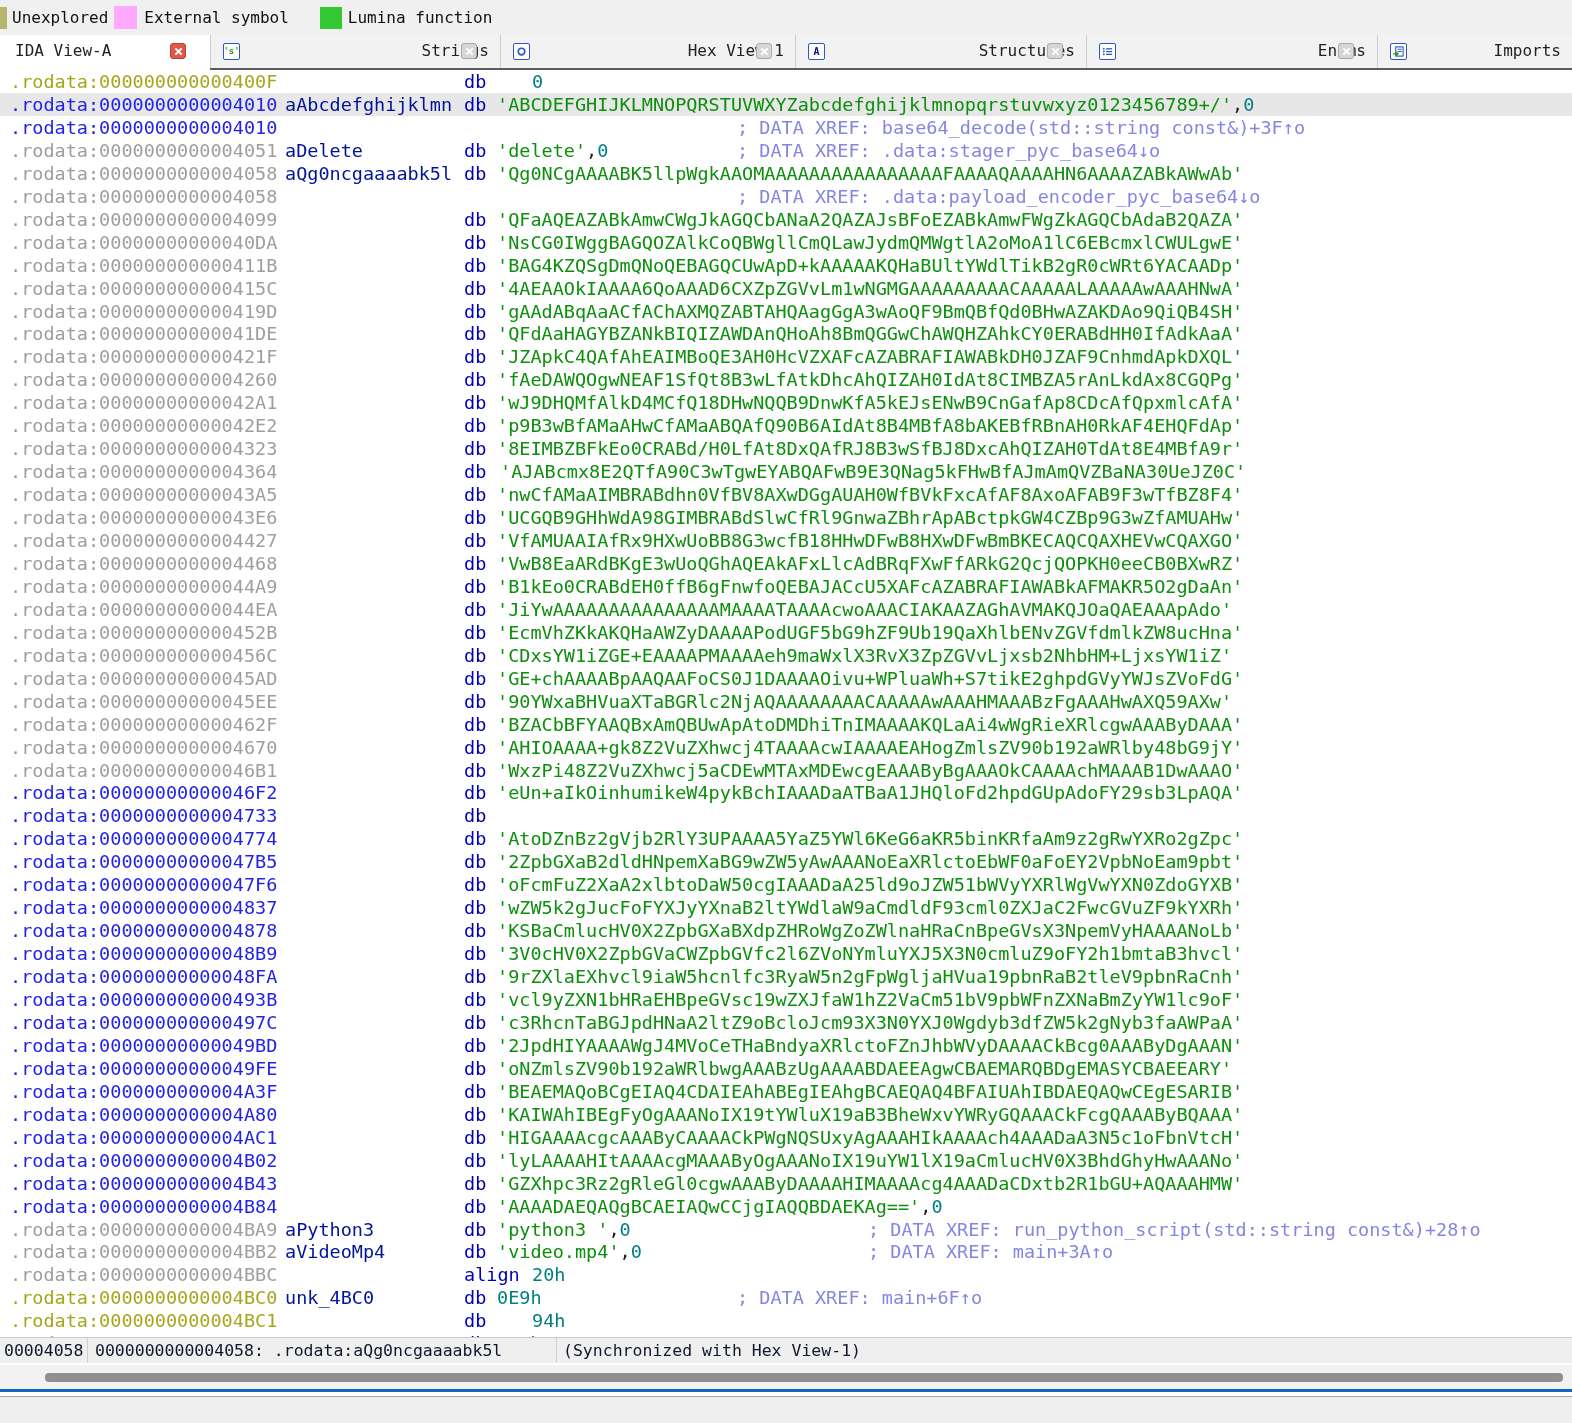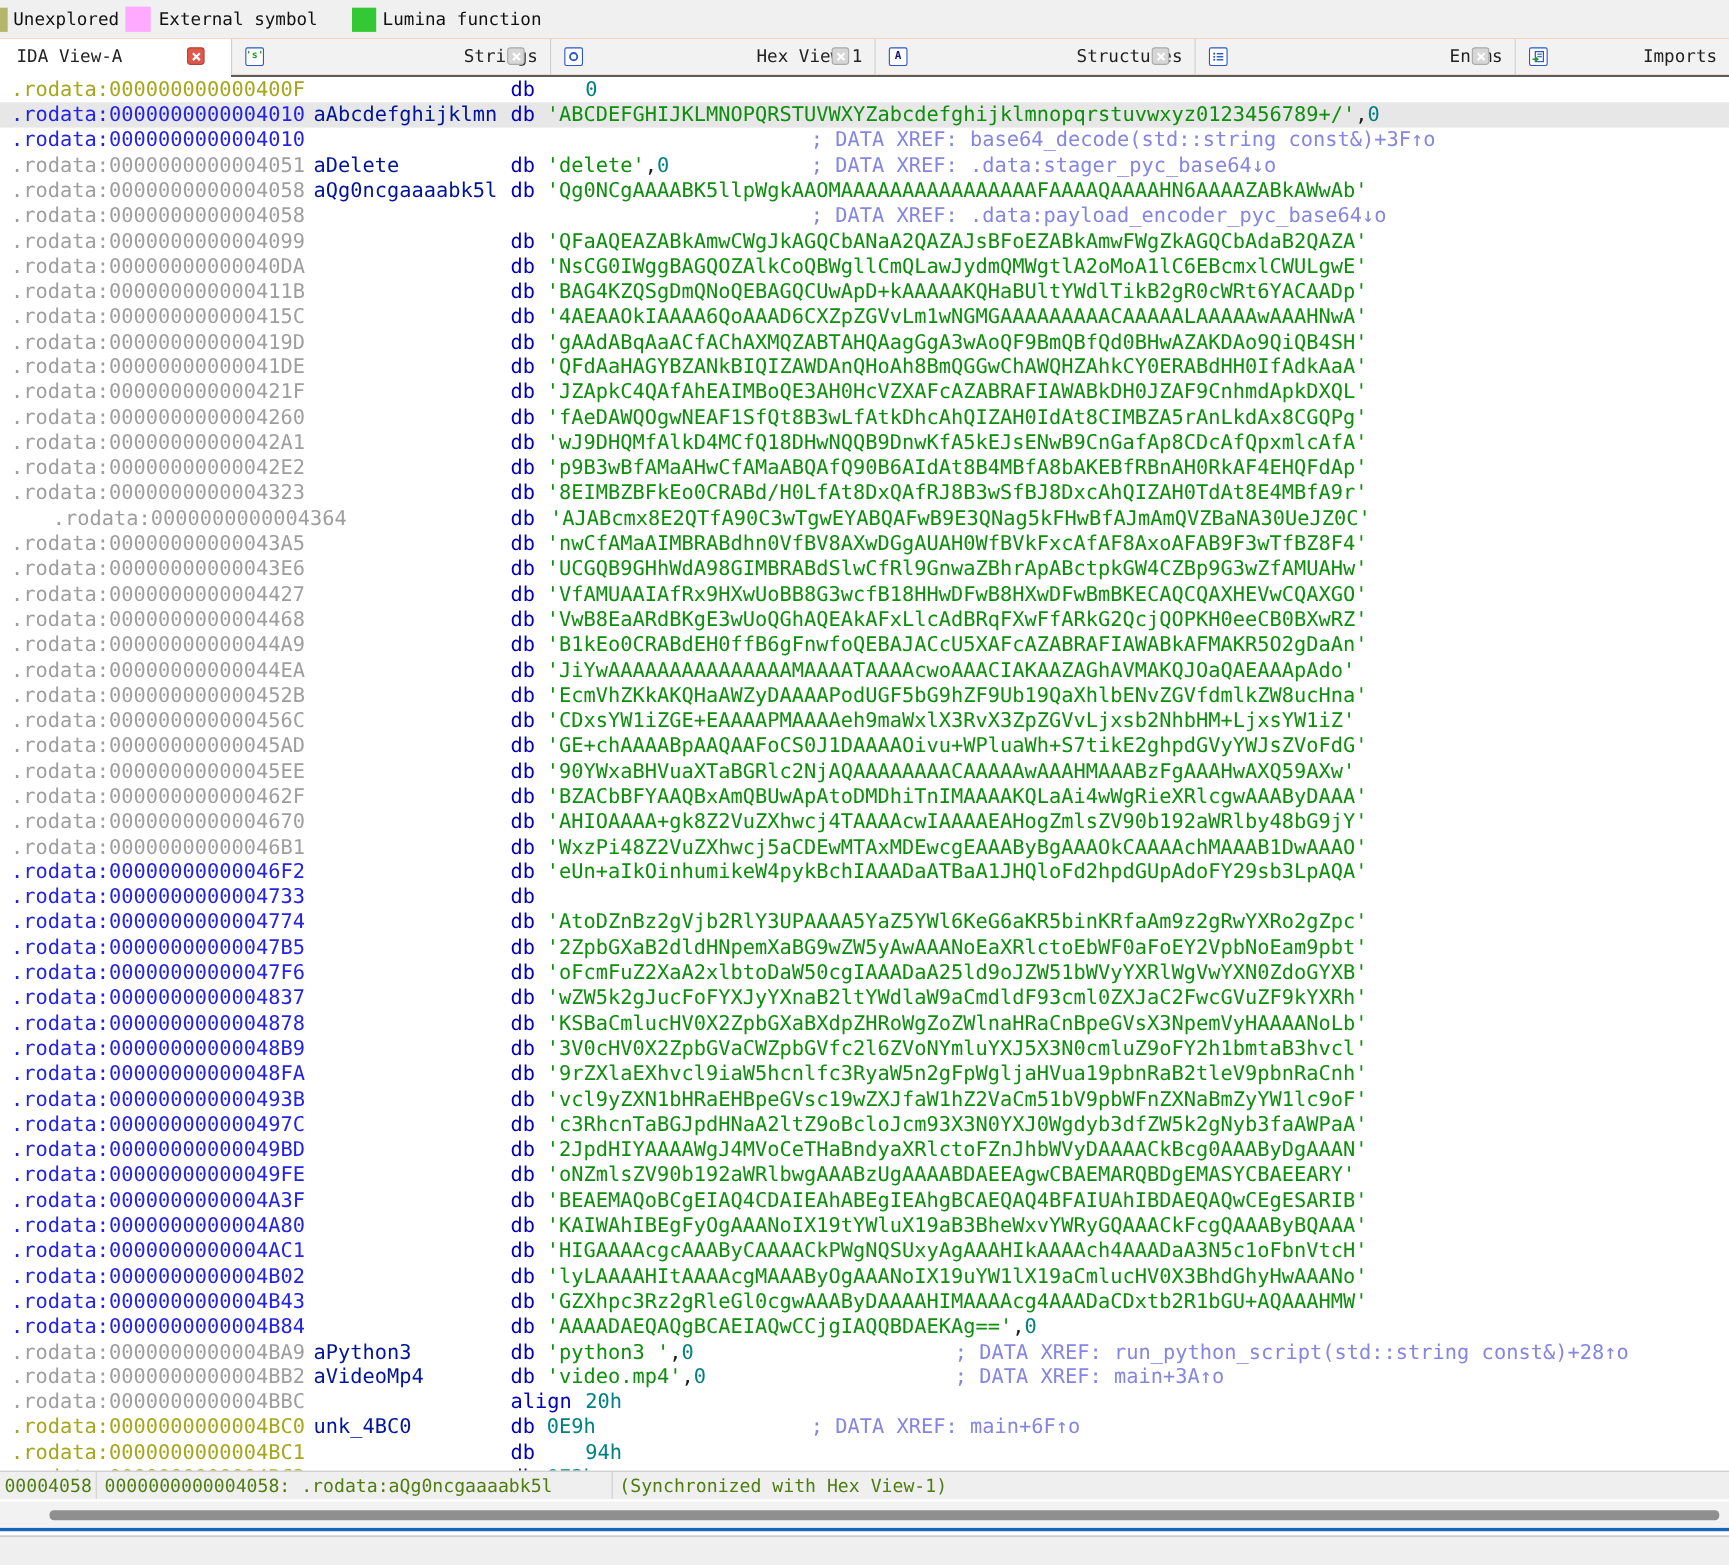--- a/index.html
+++ b/index.html
@@ -9,21 +9,21 @@
   
   .legend-bar{position:absolute;left:0;top:0;width:1572px;height:35px;
     background:#f0f0f0;display:flex;align-items:center;font-size:16px;color:#111;}
   .swatch{display:inline-block;height:22px;flex:0 0 auto;}
   .sw-olive{width:7px;margin-right:5px;}
   .sw-pink{width:23px;height:23px;margin:0 7px 0 6px;}
   .sw-green{width:22px;height:22px;margin:0 6px 0 31px;}
   .legend-label{white-space:pre;}
 
   
-  .tab-bar{position:absolute;left:0;top:35px;width:1572px;height:35px;background:#f97316;}
+  .tab-bar{position:absolute;left:0;top:35px;width:1572px;height:35px;background:#0ea5e9;}
   .tabline{position:absolute;left:0;bottom:0;width:100%;height:2px;background:#5c5c5c;}
   .tab{position:absolute;top:0;height:33px;background:#f2f2f2;border-left:1px solid #cfcfcf;
        font-size:16px;color:#222;}
   .tab.active{height:35px;background:#ffffff;border-left:none;z-index:2;}
   .tab .tab-label{position:absolute;left:0;right:12px;top:6px;text-align:right;white-space:pre;}
   .tab.active .tab-label{left:15px;right:auto;text-align:left;}
   .tab-icon{position:absolute;left:12px;top:8px;width:17px;height:17px;box-sizing:border-box;
      background:#fff;border:1px solid #2a56c6;border-radius:2px;display:flex;
      align-items:center;justify-content:center;font-size:9px;line-height:9px;}
   .close-btn{position:absolute;right:24px;top:8px;width:16px;height:16px;border-radius:3px;
@@ -44,21 +44,21 @@
   .rk{color:#0000bb;}
   .op .str{color:#0d8e0d;}
   .op .num{color:#008080;}
   .op .comma{color:#1c1c1c;}
   .op span{position:static;}
   .rc{color:#8585e2;}
 
   
   .status-bar{position:absolute;left:0;top:1337px;width:1572px;height:26px;background:#efefef;
      border-top:1px solid #c9c9c9;box-sizing:border-box;display:flex;align-items:center;
-     font-size:16.5px;color:#4d7c0f;}
+     font-size:16.5px;color:#0f172a;}
   .sb-seg{height:100%;display:flex;align-items:center;border-right:1px solid #cfcfcf;
      box-sizing:border-box;white-space:pre;overflow:hidden;}
   .sb-1{width:88px;padding-left:4px;}
   .sb-2{width:469px;padding-left:7px;}
   .sb-3{border-right:none;padding-left:6px;}
 
   
   .hscroll{position:absolute;left:0;top:1363px;width:1572px;height:26px;background:#f2f2f2;
      border-top:2px solid #ffffff;box-sizing:border-box;}
   .hthumb{position:absolute;left:45px;top:8px;width:1518px;height:9px;background:#8f8f8f;
@@ -168,21 +168,21 @@
     <div class="lrow" style="top: 160.65px;"><span class="ra c-gray" style="left: 10px;">.rodata:00000000000040DA</span><span class="rk" style="left: 464px;">db</span><span class="op" style="left: 497px;"><span class="str">'NsCG0IWggBAGQOZAlkCoQBWgllCmQLawJydmQMWgtlA2oMoA1lC6EBcmxlCWULgwE'</span></span></div>
     <div class="lrow" style="top: 183.6px;"><span class="ra c-gray" style="left: 10px;">.rodata:000000000000411B</span><span class="rk" style="left: 464px;">db</span><span class="op" style="left: 497px;"><span class="str">'BAG4KZQSgDmQNoQEBAGQCUwApD+kAAAAAKQHaBUltYWdlTikB2gR0cWRt6YACAADp'</span></span></div>
     <div class="lrow" style="top: 206.55px;"><span class="ra c-gray" style="left: 10px;">.rodata:000000000000415C</span><span class="rk" style="left: 464px;">db</span><span class="op" style="left: 497px;"><span class="str">'4AEAAOkIAAAA6QoAAAD6CXZpZGVvLm1wNGMGAAAAAAAAACAAAAALAAAAAwAAAHNwA'</span></span></div>
     <div class="lrow" style="top: 229.5px;"><span class="ra c-gray" style="left: 10px;">.rodata:000000000000419D</span><span class="rk" style="left: 464px;">db</span><span class="op" style="left: 497px;"><span class="str">'gAAdABqAaACfAChAXMQZABTAHQAagGgA3wAoQF9BmQBfQd0BHwAZAKDAo9QiQB4SH'</span></span></div>
     <div class="lrow" style="top: 252.45px;"><span class="ra c-gray" style="left: 10px;">.rodata:00000000000041DE</span><span class="rk" style="left: 464px;">db</span><span class="op" style="left: 497px;"><span class="str">'QFdAaHAGYBZANkBIQIZAWDAnQHoAh8BmQGGwChAWQHZAhkCY0ERABdHH0IfAdkAaA'</span></span></div>
     <div class="lrow" style="top: 275.4px;"><span class="ra c-gray" style="left: 10px;">.rodata:000000000000421F</span><span class="rk" style="left: 464px;">db</span><span class="op" style="left: 497px;"><span class="str">'JZApkC4QAfAhEAIMBoQE3AH0HcVZXAFcAZABRAFIAWABkDH0JZAF9CnhmdApkDXQL'</span></span></div>
     <div class="lrow" style="top: 298.35px;"><span class="ra c-gray" style="left: 10px;">.rodata:0000000000004260</span><span class="rk" style="left: 464px;">db</span><span class="op" style="left: 497px;"><span class="str">'fAeDAWQOgwNEAF1SfQt8B3wLfAtkDhcAhQIZAH0IdAt8CIMBZA5rAnLkdAx8CGQPg'</span></span></div>
     <div class="lrow" style="top: 321.3px;"><span class="ra c-gray" style="left: 10px;">.rodata:00000000000042A1</span><span class="rk" style="left: 464px;">db</span><span class="op" style="left: 497px;"><span class="str">'wJ9DHQMfAlkD4MCfQ18DHwNQQB9DnwKfA5kEJsENwB9CnGafAp8CDcAfQpxmlcAfA'</span></span></div>
     <div class="lrow" style="top: 344.25px;"><span class="ra c-gray" style="left: 10px;">.rodata:00000000000042E2</span><span class="rk" style="left: 464px;">db</span><span class="op" style="left: 497px;"><span class="str">'p9B3wBfAMaAHwCfAMaABQAfQ90B6AIdAt8B4MBfA8bAKEBfRBnAH0RkAF4EHQFdAp'</span></span></div>
     <div class="lrow" style="top: 367.2px;"><span class="ra c-gray" style="left: 10px;">.rodata:0000000000004323</span><span class="rk" style="left: 464px;">db</span><span class="op" style="left: 497px;"><span class="str">'8EIMBZBFkEo0CRABd/H0LfAt8DxQAfRJ8B3wSfBJ8DxcAhQIZAH0TdAt8E4MBfA9r'</span></span></div>
-    <div class="lrow" style="top: 390.15px;"><span class="ra c-gray" style="left: 10px; margin-left: 38px;">.rodata:0000000000004364</span><span class="rk" style="left: 464px;">db</span><span class="op" style="left: 500px;"><span class="str">'AJABcmx8E2QTfA90C3wTgwEYABQAFwB9E3QNag5kFHwBfAJmAmQVZBaNA30UeJZ0C'</span></span></div>
+    <div class="lrow" style="top: 390.15px;"><span class="ra c-gray" style="left: 10px;">.rodata:0000000000004364</span><span class="rk" style="left: 464px;">db</span><span class="op" style="left: 500px;"><span class="str">'AJABcmx8E2QTfA90C3wTgwEYABQAFwB9E3QNag5kFHwBfAJmAmQVZBaNA30UeJZ0C'</span></span></div>
     <div class="lrow" style="top: 413.1px;"><span class="ra c-gray" style="left: 10px;">.rodata:00000000000043A5</span><span class="rk" style="left: 464px;">db</span><span class="op" style="left: 497px;"><span class="str">'nwCfAMaAIMBRABdhn0VfBV8AXwDGgAUAH0WfBVkFxcAfAF8AxoAFAB9F3wTfBZ8F4'</span></span></div>
     <div class="lrow" style="top: 436.05px;"><span class="ra c-gray" style="left: 10px;">.rodata:00000000000043E6</span><span class="rk" style="left: 464px;">db</span><span class="op" style="left: 497px;"><span class="str">'UCGQB9GHhWdA98GIMBRABdSlwCfRl9GnwaZBhrApABctpkGW4CZBp9G3wZfAMUAHw'</span></span></div>
     <div class="lrow" style="top: 459px;"><span class="ra c-gray" style="left: 10px;">.rodata:0000000000004427</span><span class="rk" style="left: 464px;">db</span><span class="op" style="left: 497px;"><span class="str">'VfAMUAAIAfRx9HXwUoBB8G3wcfB18HHwDFwB8HXwDFwBmBKECAQCQAXHEVwCQAXGO'</span></span></div>
     <div class="lrow" style="top: 481.95px;"><span class="ra c-gray" style="left: 10px;">.rodata:0000000000004468</span><span class="rk" style="left: 464px;">db</span><span class="op" style="left: 497px;"><span class="str">'VwB8EaARdBKgE3wUoQGhAQEAkAFxLlcAdBRqFXwFfARkG2QcjQOPKH0eeCB0BXwRZ'</span></span></div>
     <div class="lrow" style="top: 504.9px;"><span class="ra c-gray" style="left: 10px;">.rodata:00000000000044A9</span><span class="rk" style="left: 464px;">db</span><span class="op" style="left: 497px;"><span class="str">'B1kEo0CRABdEH0ffB6gFnwfoQEBAJACcU5XAFcAZABRAFIAWABkAFMAKR5O2gDaAn'</span></span></div>
     <div class="lrow" style="top: 527.85px;"><span class="ra c-gray" style="left: 10px;">.rodata:00000000000044EA</span><span class="rk" style="left: 464px;">db</span><span class="op" style="left: 497px;"><span class="str">'JiYwAAAAAAAAAAAAAAAMAAAATAAAAcwoAAACIAKAAZAGhAVMAKQJOaQAEAAApAdo'</span></span></div>
     <div class="lrow" style="top: 550.8px;"><span class="ra c-gray" style="left: 10px;">.rodata:000000000000452B</span><span class="rk" style="left: 464px;">db</span><span class="op" style="left: 497px;"><span class="str">'EcmVhZKkAKQHaAWZyDAAAAPodUGF5bG9hZF9Ub19QaXhlbENvZGVfdmlkZW8ucHna'</span></span></div>
     <div class="lrow" style="top: 573.75px;"><span class="ra c-gray" style="left: 10px;">.rodata:000000000000456C</span><span class="rk" style="left: 464px;">db</span><span class="op" style="left: 497px;"><span class="str">'CDxsYW1iZGE+EAAAAPMAAAAeh9maWxlX3RvX3ZpZGVvLjxsb2NhbHM+LjxsYW1iZ'</span></span></div>
     <div class="lrow" style="top: 596.7px;"><span class="ra c-gray" style="left: 10px;">.rodata:00000000000045AD</span><span class="rk" style="left: 464px;">db</span><span class="op" style="left: 497px;"><span class="str">'GE+chAAAABpAAQAAFoCS0J1DAAAAOivu+WPluaWh+S7tikE2ghpdGVyYWJsZVoFdG'</span></span></div>
     <div class="lrow" style="top: 619.65px;"><span class="ra c-gray" style="left: 10px;">.rodata:00000000000045EE</span><span class="rk" style="left: 464px;">db</span><span class="op" style="left: 497px;"><span class="str">'90YWxaBHVuaXTaBGRlc2NjAQAAAAAAAACAAAAAwAAAHMAAABzFgAAAHwAXQ59AXw'</span></span></div>

